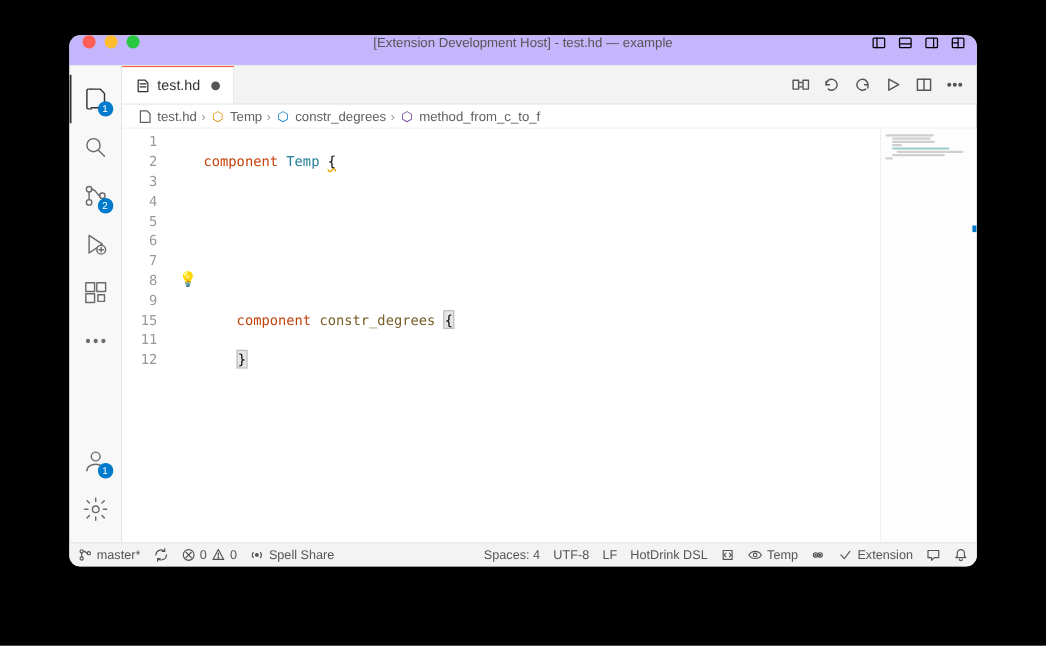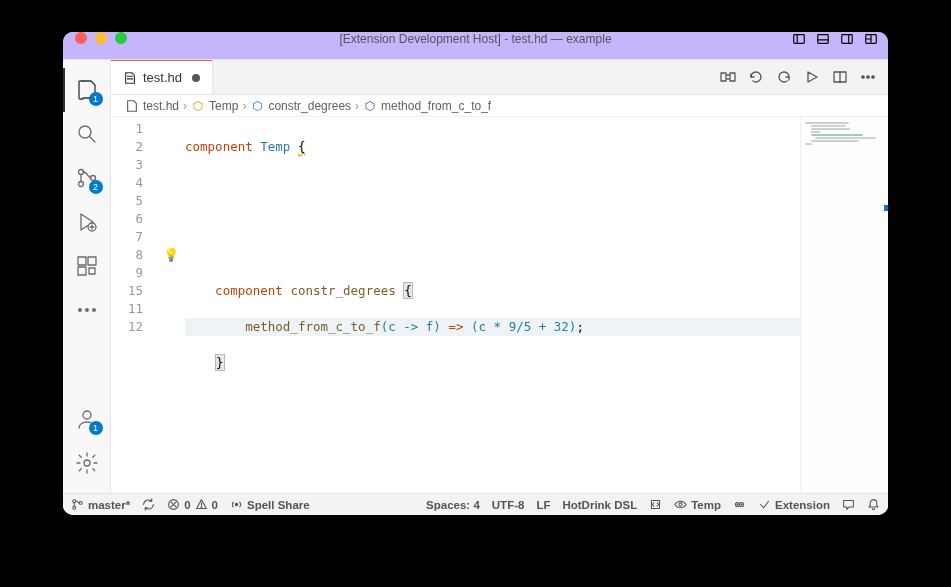--- a/index.html
+++ b/index.html
@@ -58,21 +58,21 @@
 .cmt { color: #008000; }
 .brace-match { border: 1px solid #b9b9b9; background: #e6e6e6; }
 .wavy { text-decoration: underline wavy #f48771; text-decoration-skip-ink: none; }
 .wavy-warn { text-decoration: underline wavy #e9a700; text-decoration-skip-ink: none; }
 
 .minimap { position: absolute; right: 0; top: 0; width: 88px; height: 100%; background: #fdfdfd; border-left: 1px solid #f0f0f0; }
 .mm-line { height: 2px; margin: 1px 4px; background: #d0d0d0; border-radius: 1px; }
 .mm-accent { position: absolute; right: 0; top: 88px; width: 4px; height: 6px; background: #007acc; }
 
 .statusbar { height: 22px; background: #f3f3f3; border-top: 1px solid #e5e5e5; display: flex; align-items: center; font-size: 11.5px; color: #555; padding: 0 8px; gap: 12px; }
-.sb-item { display: flex; align-items: center; gap: 4px; cursor: pointer; font-weight: bold; }
+.sb-item { display: flex; align-items: center; gap: 4px; cursor: pointer; }
 .sb-right { margin-left: auto; display: flex; gap: 12px; align-items: center; }
 .sb-item svg { width: 13px; height: 13px; }
 
 .icon { stroke: currentColor; fill: none; stroke-width: 1.3; stroke-linecap: round; stroke-linejoin: round; }
 </style>
 </head>
 <body>
 
 <div class="window">
   <div class="titlebar">
@@ -260,21 +260,20 @@
             <div></div>
             <div></div>
             <div></div>
         </div>
         <div class="code-lines">
 <div class="line"><span class="kw">component</span> <span class="type">Temp</span> <span class="wavy-warn">{</span></div>
 <div class="line"></div>
 <div class="line"></div>
 <div class="line"></div>
 <div class="line">    <span class="kw">component</span> <span class="ident">constr_degrees</span> <span class="brace-match">{</span></div>
-<div class="line hl">        <span class="ident">method_from_c_to_f</span><span class="type">(c -&gt; f)</span> <span class="kw">=&gt;</span> <span class="type">(c * 9/5 + 32)</span><span>;</span></div>
 <div class="line">    <span class="brace-match">}</span></div>
 
         </div>
         <div class="minimap">
           <div style="padding-top:4px;">
             <div class="mm-line" style="width:50%;"></div>
             <div class="mm-line" style="width:40%;margin-left:10px;"></div>
             <div class="mm-line" style="width:45%;margin-left:10px;"></div>
             <div class="mm-line" style="width:10%;margin-left:10px;"></div>
             <div class="mm-line" style="width:60%;margin-left:10px;background:#9cc;"></div>

